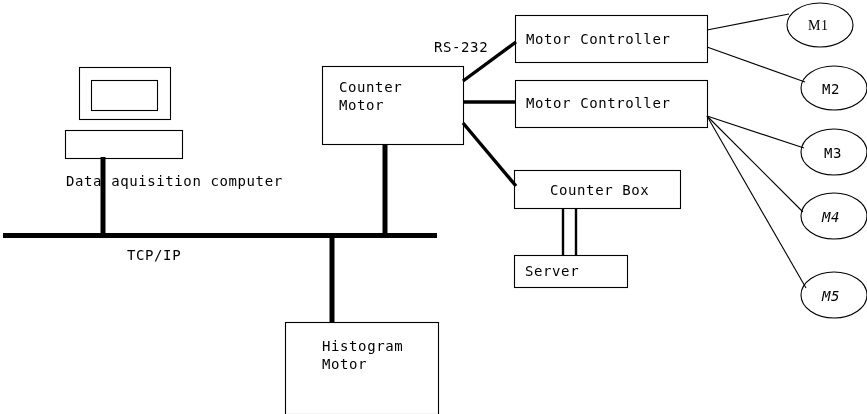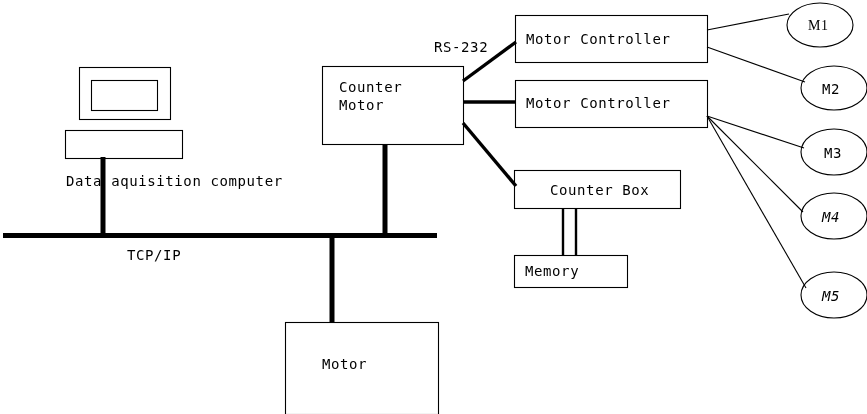--- a/index.html
+++ b/index.html
@@ -93,22 +93,23 @@
   <div class="lbl" style="left:434px; top:38px;">RS-232</div>
 
   <div class="lbl" style="left:127px; top:246px;text-align:center;">TCP/IP</div>
 
   <div class="lbl" style="left:526px; top:30px;">Motor Controller</div>
 
   <div class="lbl" style="left:526px; top:94px;">Motor Controller</div>
 
   <div class="lbl" style="left:525px; top:181px;margin-left:25px;">Counter Box</div>
 
-  <div class="lbl" style="left:525px; top:262px;">Memory</div>
+  <div class="lbl" style="left:525px; top:262px;">Server</div>
 
+  <div class="lbl" style="left:322px; top:337px;">Histogram</div>
   <div class="lbl" style="left:322px; top:355px;">Motor</div>
 
   <div class="lbl" style="left:808px; top:17px;font-family:Liberation Serif, serif;">M1</div>
   <div class="lbl" style="left:822px; top:80px;">M2</div>
   <div class="lbl" style="left:798px; top:144px;padding-left:26px;">M3</div>
   <div class="lbl" style="left:822px; top:208px;font-style:italic;">M4</div>
   <div class="lbl" style="left:822px; top:287px;font-style:italic;">M5</div>
 
 </div>
 

